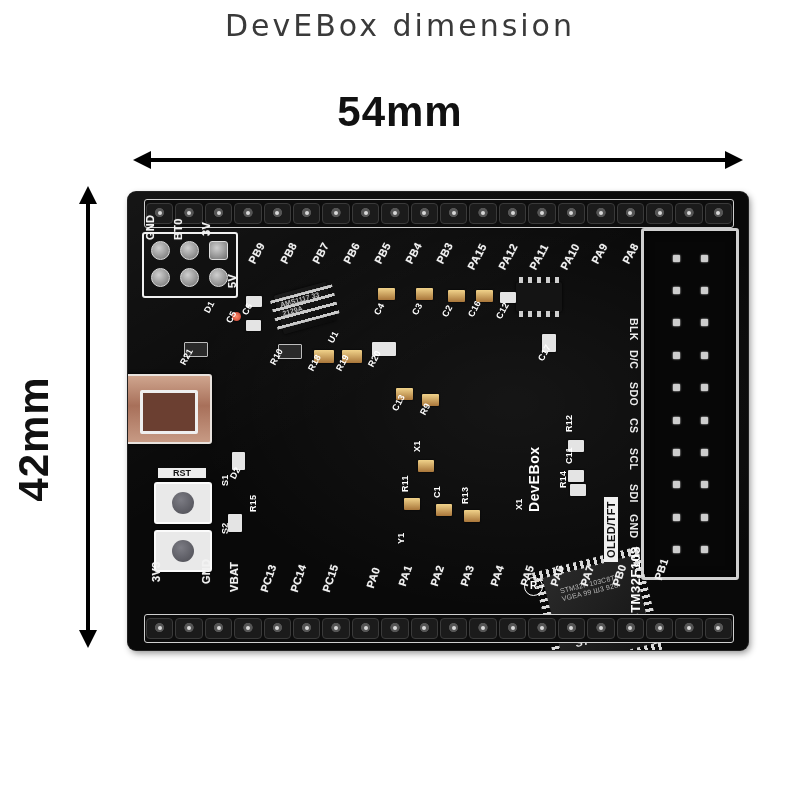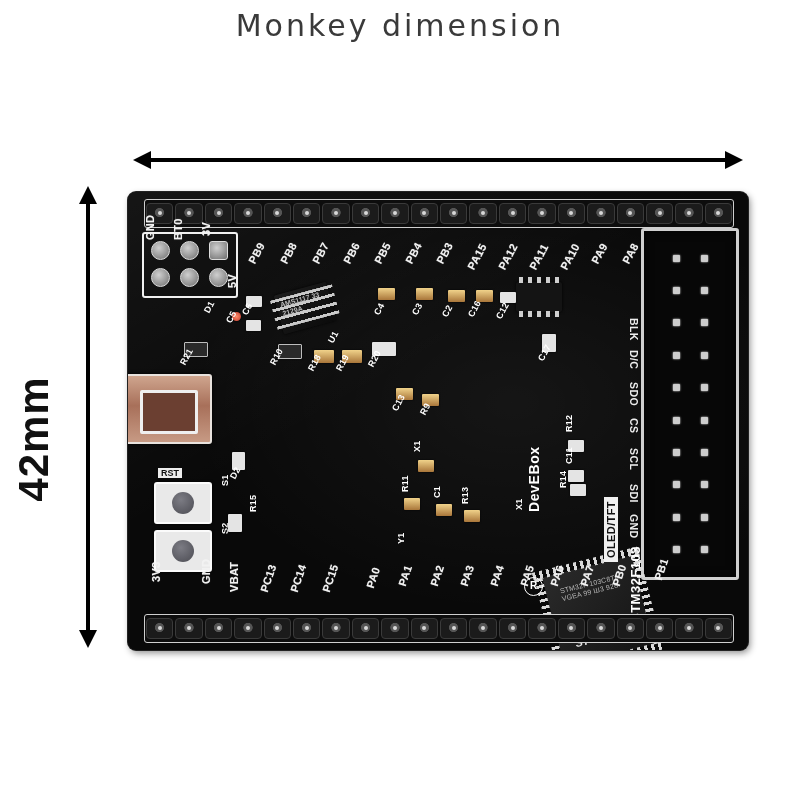--- a/index.html
+++ b/index.html
@@ -127,21 +127,21 @@
     border:3px solid #efefef;border-radius:2px;background:#6b3f31;
   }
 
   .btn{
     position:absolute;width:54px;height:38px;background:#e9e9e9;border:2px solid #fbfbfb;
     border-radius:3px;box-shadow:0 0 3px #000;
   }
   .btn:after{content:"";position:absolute;left:50%;top:50%;width:22px;height:22px;
     margin:-11px 0 0 -11px;border-radius:50%;background:radial-gradient(circle at 40% 35%,#7c7c84,#4b4b52);}
   .btn.b1{left:26px;top:290px;} .btn.b2{left:26px;top:338px;}
-  .btn-cap{position:absolute;color:#111;background:#ededed;font-size:9px;font-weight:700;padding:0 3px;}
+  .btn-cap{position:absolute;color:#111;background:#ededed;font-size:9px;font-weight:700;padding:0 15px;}
 
   .reg{
     position:absolute;left:150px;top:96px;width:54px;height:40px;
     background:linear-gradient(150deg,#1d1d1d,#0b0b0b);border-radius:2px;
     transform:rotate(-15deg);box-shadow:0 0 3px #000;
   }
   .reg:after{content:"";position:absolute;left:-5px;right:-5px;top:4px;height:30px;
     background:repeating-linear-gradient(180deg,#c9c9c9 0 3px,transparent 3px 9px);z-index:-1;}
   .reg span{position:absolute;left:4px;top:6px;color:#bdbdbd;font-size:7px;line-height:9px;font-weight:700;}
 
@@ -173,21 +173,22 @@
     position:absolute;left:0;top:660px;width:800px;text-align:center;
     font-size:33px;font-weight:700;color:#cc88ee;letter-spacing:.5px;
     font-family:"DejaVu Sans",sans-serif;
   }
 </style>
 </head>
 <body>
 
 <div id="stage">
 
-  <div class="title">Monkey dimension</div>
+  <div class="title">DevEBox dimension</div>
+  <div class="dim-w">54mm</div>
   <div class="dim-h">42mm</div>
 
   <svg class="arrow-h" viewBox="0 0 610 22">
     <line x1="14" y1="11" x2="596" y2="11" stroke="#000" stroke-width="4"></line>
     <polygon points="0,11 18,2 18,20" fill="#000"></polygon>
     <polygon points="610,11 592,2 592,20" fill="#000"></polygon>
   </svg>
 
   <svg class="arrow-v" viewBox="0 0 22 462">
     <line x1="11" y1="14" x2="11" y2="448" stroke="#000" stroke-width="4"></line>

